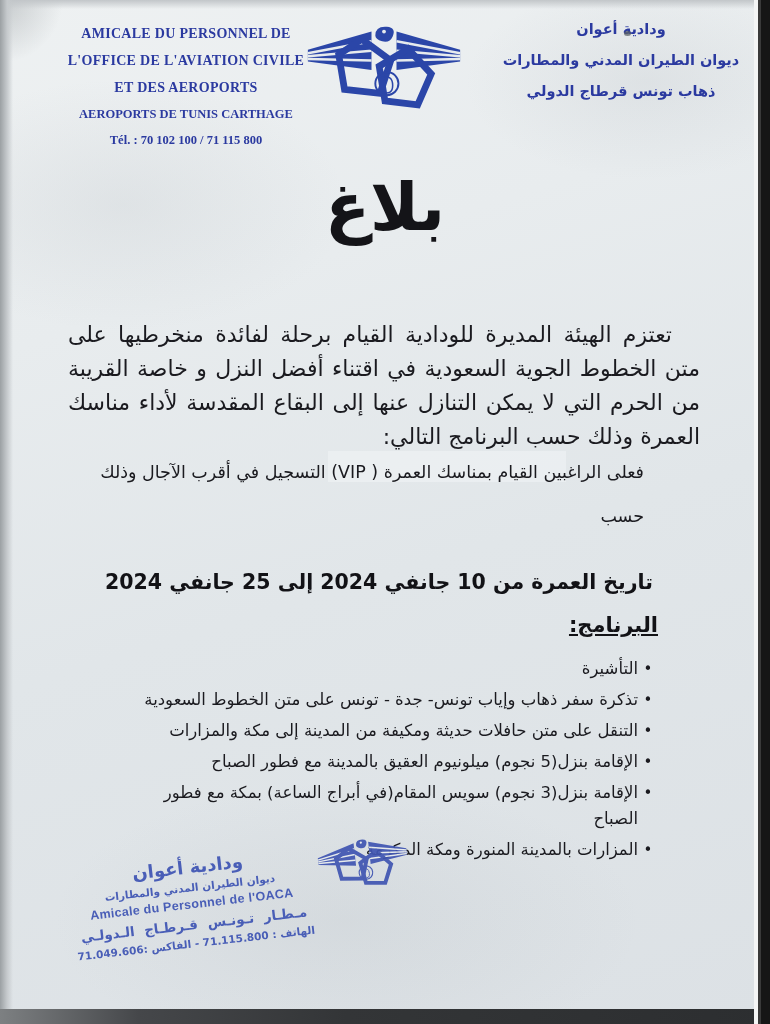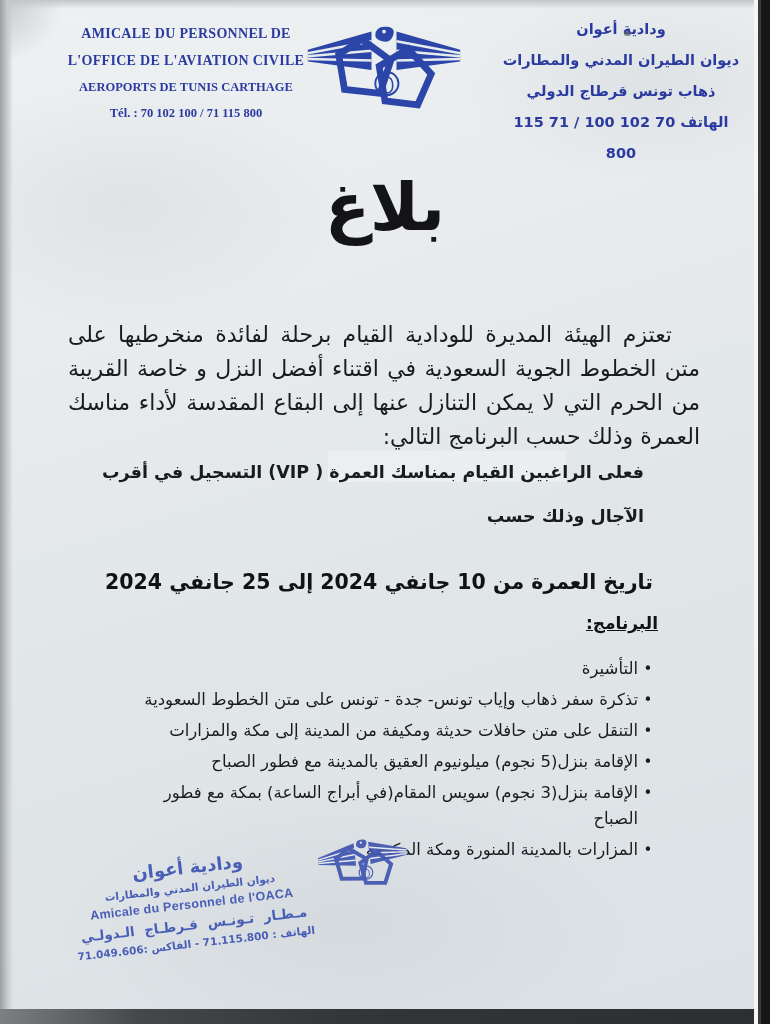--- a/index.html
+++ b/index.html
@@ -42,26 +42,26 @@
   
   .title{position:absolute;top:168px;left:0;width:100%;text-align:center;
     font-family:"DejaVu Serif","DejaVu Sans",serif;font-size:66px;font-weight:600;
     color:#141418;letter-spacing:2px;}
 
   
   .para1{position:absolute;top:318px;left:68px;right:70px;direction:rtl;
     text-align:justify;text-indent:28px;font-size:22px;line-height:34px;color:#1a1a1f;}
   .para2{position:absolute;top:450px;left:92px;right:92px;direction:rtl;
     font-size:17.5px;line-height:44px;color:#1a1a1f;}
-  .para2 .ln1{text-align:right;padding-right:34px;font-weight:bold;}
+  .para2 .ln1{text-align:right;padding-right:34px;}
   .para2 .ln2{text-align:center;}
   .date-heading{position:absolute;top:570px;left:48px;right:60px;direction:rtl;
     text-align:center;font-size:20.5px;font-weight:bold;color:#121216;}
   .program-label{position:absolute;top:613px;right:112px;direction:rtl;
-    font-size:17px;font-weight:bold;text-decoration:underline;color:#121216;}
+    font-size:21px;font-weight:bold;text-decoration:underline;color:#121216;}
   .bullets{position:absolute;top:656px;right:112px;left:120px;direction:rtl;
     list-style:none;margin:0;padding:0;}
   .bullets li{display:flex;align-items:flex-start;font-size:16.5px;line-height:26px;
     margin-bottom:5px;color:#1a1a1f;}
   .bullets .dot{width:20px;flex:0 0 20px;text-align:center;font-size:15px;line-height:26px;}
 
   
   .stamp{position:absolute;left:60px;top:870px;width:352px;
     transform:rotate(-6.5deg);transform-origin:left top;
     color:#3f55b4;opacity:.93;display:flex;align-items:flex-start;}
@@ -82,20 +82,21 @@
   svg.stamp-ink .paper-line{stroke:#e7ebed;}
 </style>
 </head>
 <body>
 
 <div class="page">
 
   <div class="hdr-left">
     <div class="l">AMICALE DU PERSONNEL DE</div>
     <div class="l">L'OFFICE DE L'AVIATION CIVILE</div>
+    <div class="l">ET DES AEROPORTS</div>
     <div class="s">AEROPORTS DE TUNIS CARTHAGE</div>
     <div class="s">Tél. : 70 102 100 / 71 115 800</div>
   </div>
 
   <div class="hdr-logo">
     <svg viewBox="0 0 170 110" width="168" height="106">
       <polygon class="ink" points="6,31 72,12 72,52 6,43"></polygon>
       <line class="paper-line" x1="72" y1="22" x2="6" y2="34.5" stroke-width="2.6"></line>
       <line class="paper-line" x1="72" y1="32" x2="6" y2="37.5" stroke-width="2.6"></line>
       <line class="paper-line" x1="72" y1="42" x2="6" y2="40.5" stroke-width="2.6"></line>
@@ -109,21 +110,20 @@
       <path class="ink-line" d="M82,60 q12,-4 12,8 q0,10 -11,7" fill="none" stroke-width="1.6"></path>
       <path class="ink" d="M76,16 q0,-10 12,-9 q10,1 6,10 q-3,7 -11,5 q-7,-2 -7,-6 z"></path>
       <circle cx="85" cy="12" r="2" fill="#e7ebed"></circle>
     </svg>
   </div>
 
   <div class="hdr-right">
     <div class="l">ودادية أعوان</div>
     <div class="l">ديوان الطيران المدني والمطارات</div>
     <div class="l">ذهاب تونس قرطاج الدولي</div>
-    <div class="l">الهاتف 70 102 100 / 71 115 800</div>
   </div>
 
   <div class="title">بلاغ</div>
 
   <div class="vip-highlight"></div>
 
   <div class="para1">تعتزم الهيئة المديرة للودادية القيام برحلة لفائدة منخرطيها على متن الخطوط الجوية السعودية في اقتناء أفضل النزل و خاصة القريبة من الحرم التي لا يمكن التنازل عنها إلى البقاع المقدسة لأداء مناسك العمرة وذلك حسب البرنامج التالي:</div>
 
   <div class="para2">
     <div class="ln1">فعلى الراغبين القيام بمناسك العمرة ( VIP) التسجيل في أقرب الآجال وذلك حسب</div>

